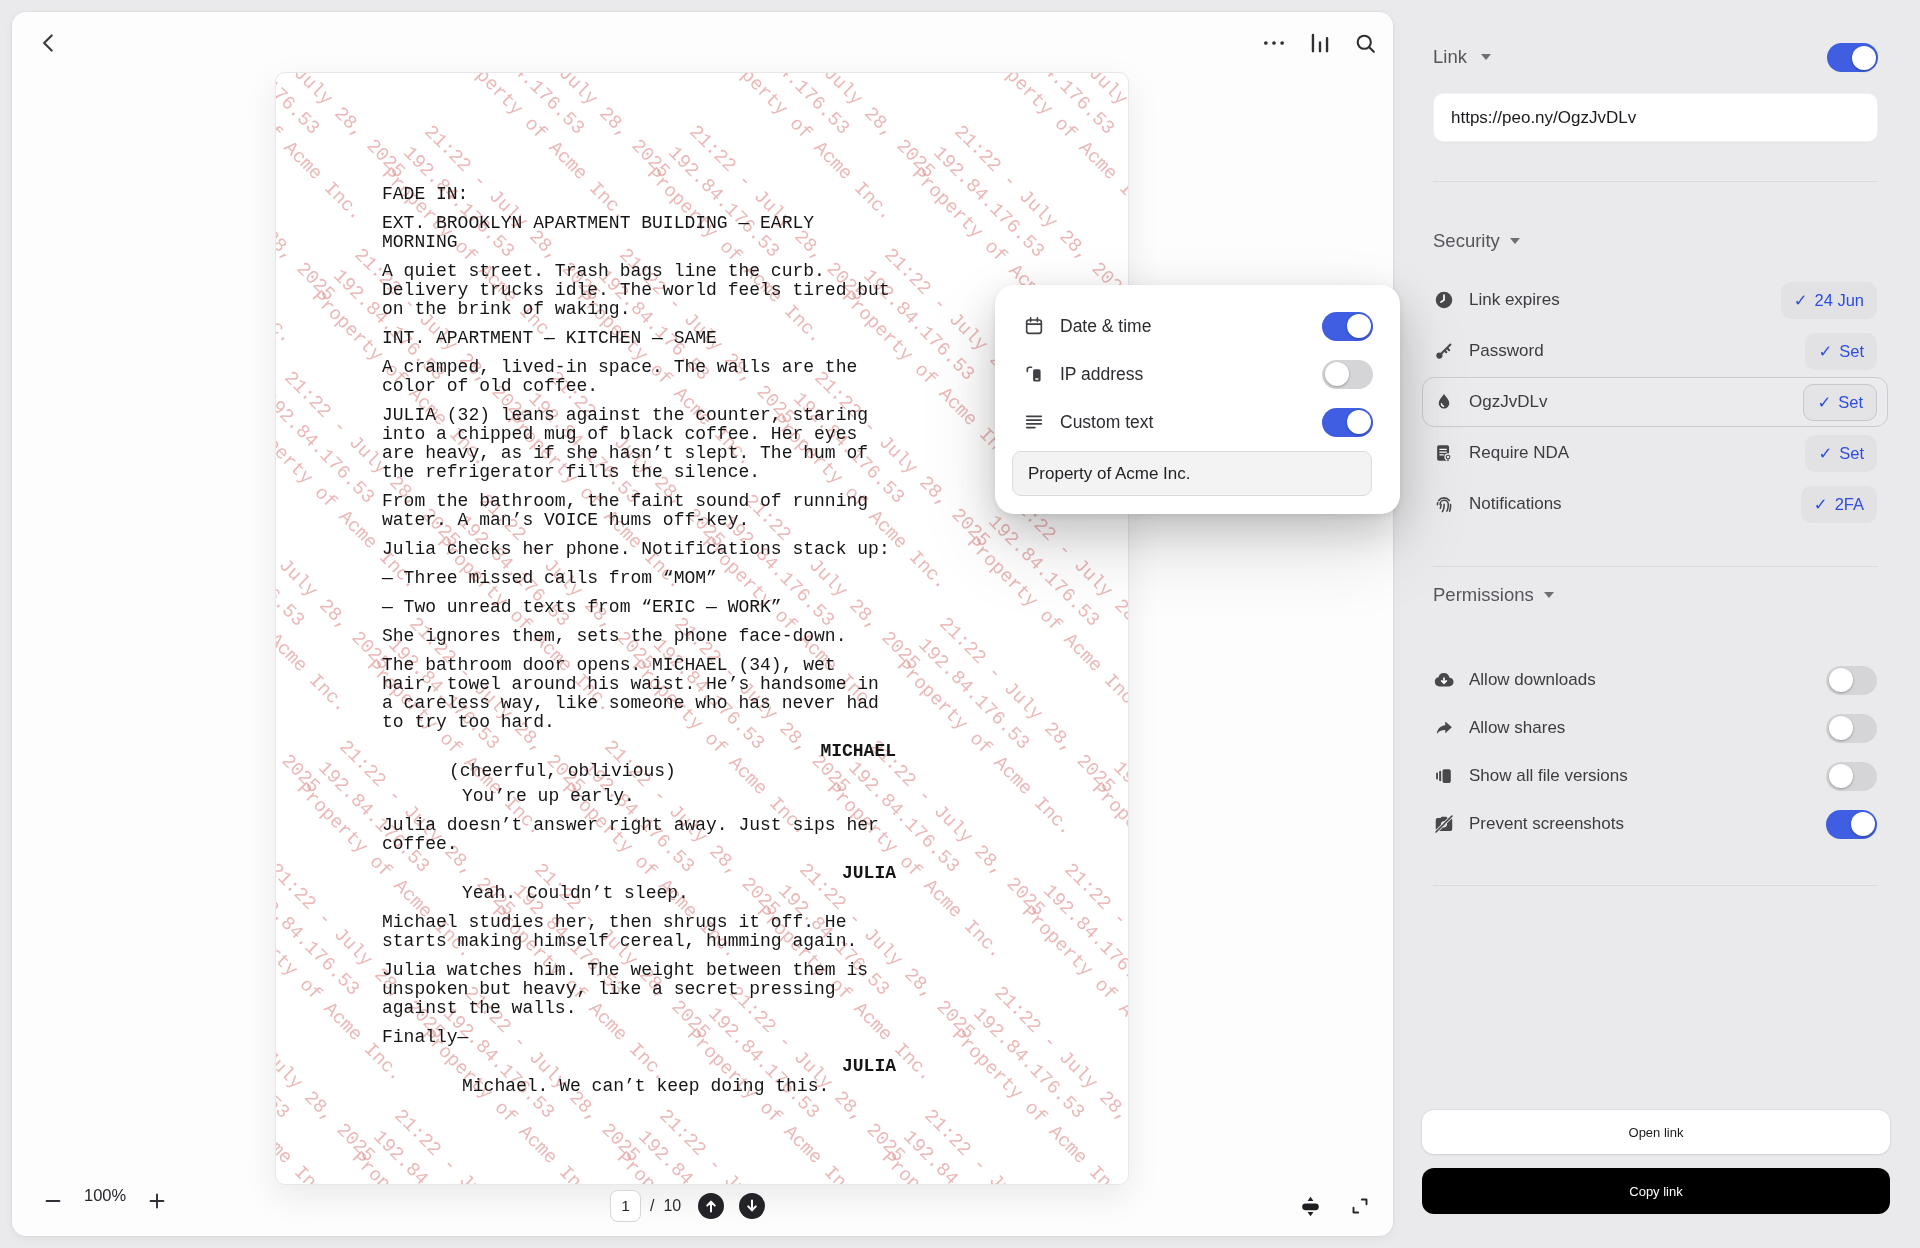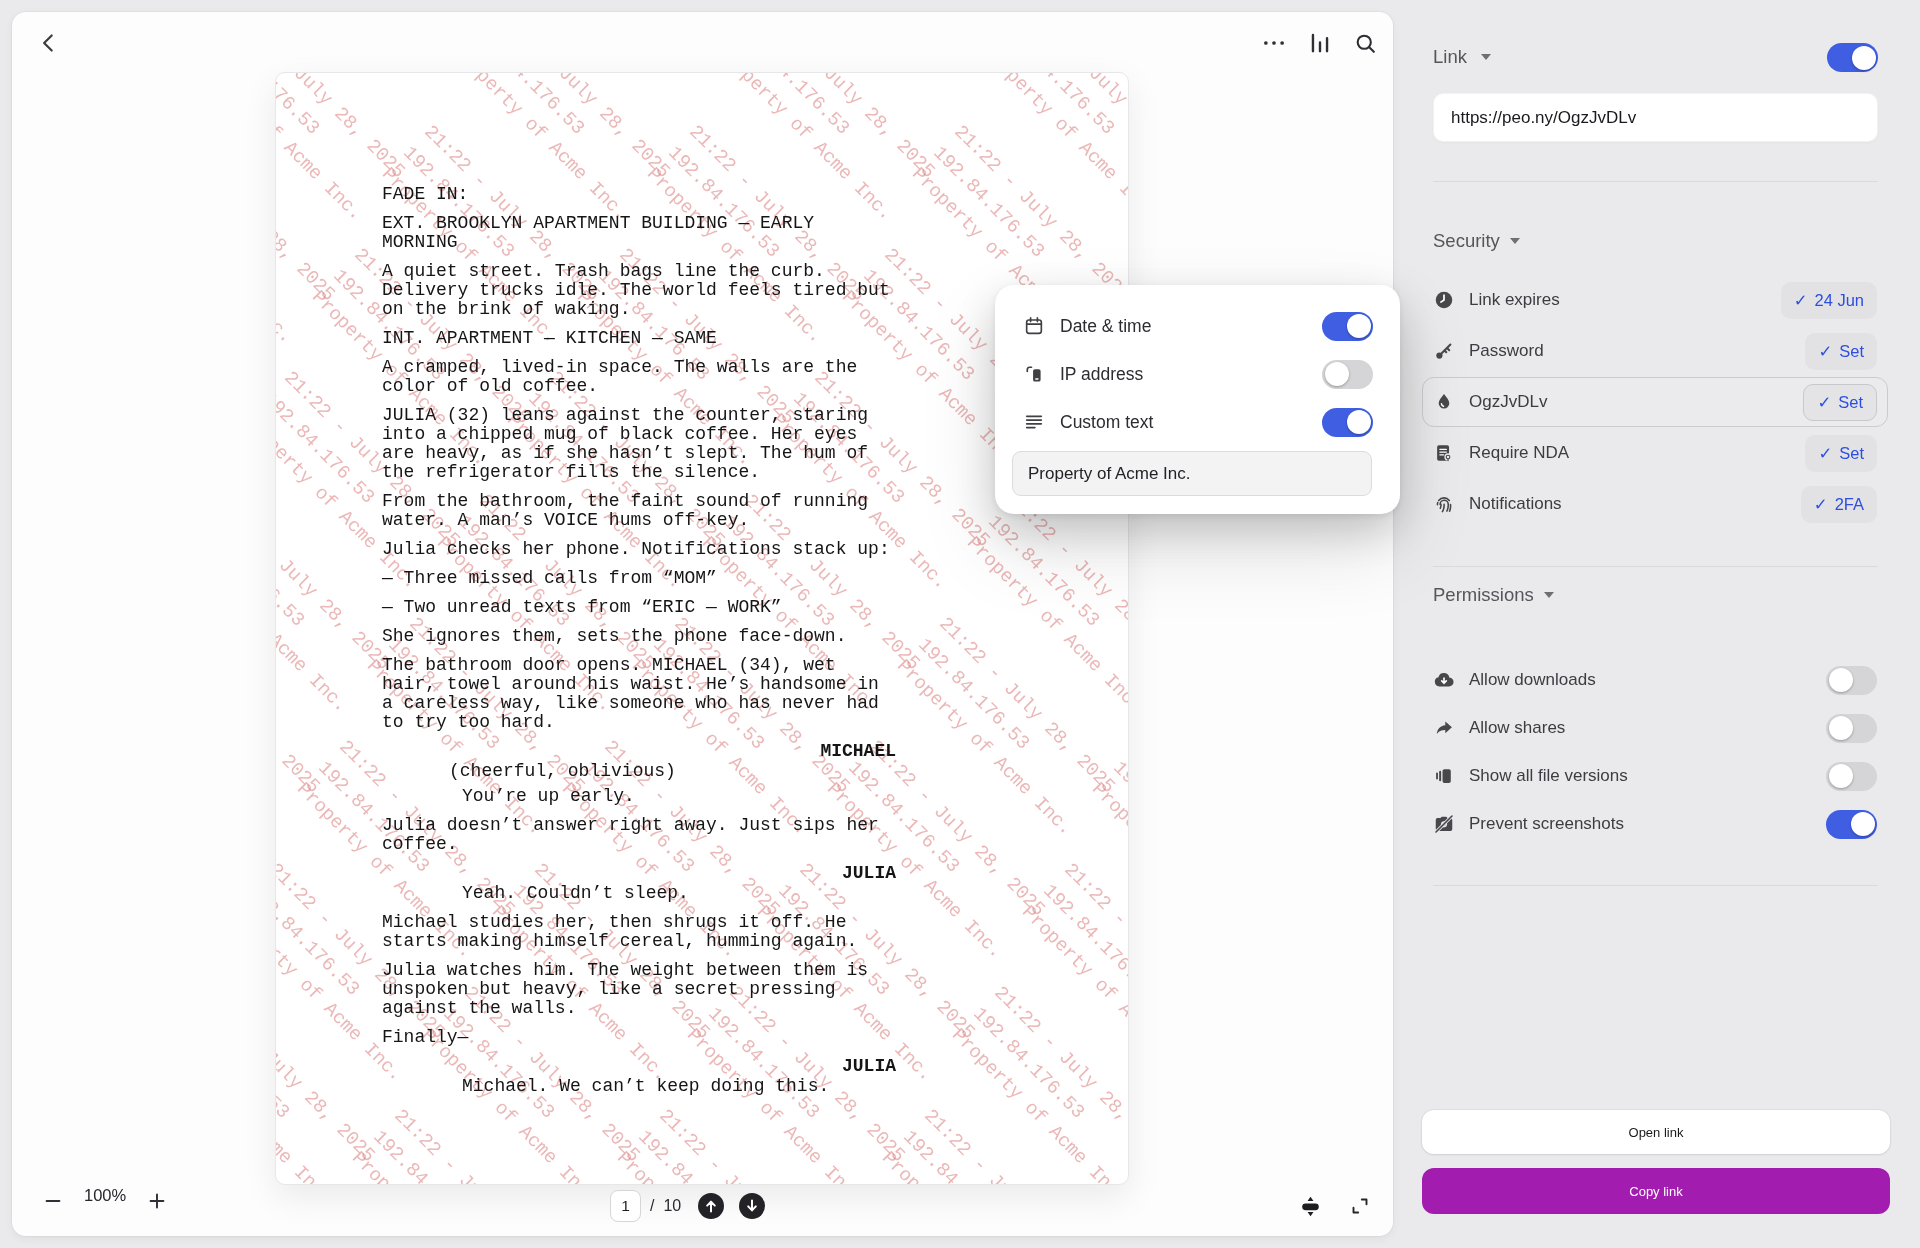--- a/index.html
+++ b/index.html
@@ -143,21 +143,21 @@
 
   .sb-btn {
     position:absolute; left:22px; right:30px; border:none; border-radius:12px;
     display:flex; align-items:center; justify-content:center;
     font-size:13px; cursor:pointer; font-family:"Liberation Sans", sans-serif;
   }
   .btn-open {
     top:1110px; height:44px; background:#fff; color:#1b1b1f;
     box-shadow:0 0 0 1px rgba(0,0,0,.045), 0 1px 3px rgba(0,0,0,.07);
   }
-  .btn-copy { top:1168px; height:46px; background:#a21caf; color:#fff; }
+  .btn-copy { top:1168px; height:46px; background:#000000; color:#fff; }
 </style>
 </head>
 <body>
 
 <div class="viewer">
 
   <div class="icon-btn back-btn">
     <span>
       <svg width="26" height="26" viewBox="0 0 24 24" fill="none" stroke="#3a3a40" stroke-width="2" stroke-linecap="round" stroke-linejoin="round">
           <path d="M14.5 5 7.5 12l7 7"></path>

